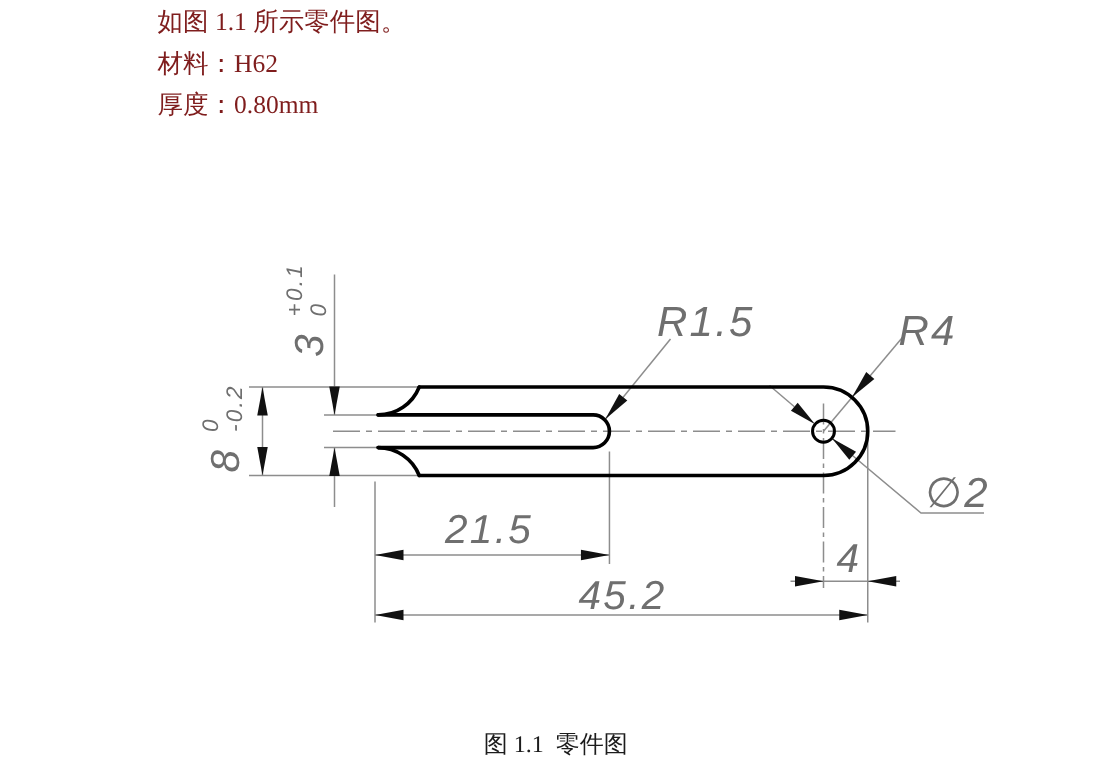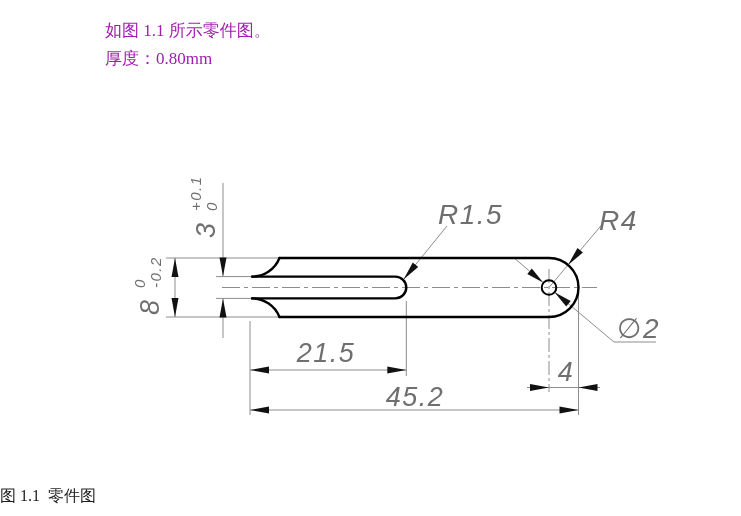--- a/index.html
+++ b/index.html
@@ -4,27 +4,27 @@
 <style>
   html,body{margin:0;padding:0;background:#ffffff;}
   .page{
     position:relative;
     width:741px;height:516px;
     background:#ffffff;
     font-family:"Liberation Serif","DejaVu Serif",serif;
     overflow:hidden;
   }
   .intro{
-    position:absolute;left:105px;top:17px;
-    color:#a21caf;font-size:17px;line-height:27.5px;font-family:Liberation Serif, serif;
+    position:absolute;left:105px;top:1px;
+    color:#7f1d1d;font-size:17px;line-height:27.5px;font-family:Liberation Serif, serif;
   }
   .intro p{margin:0;padding:0;}
   .caption{
     position:absolute;left:0;right:0;top:486px;
-    color:#1c1c1c;font-size:16px;
+    text-align:center;color:#1c1c1c;font-size:16px;
     white-space:pre;
   }
   svg.figure{position:absolute;left:0;top:0;}
   .thin{stroke:#8d8d8d;stroke-width:1;fill:none;}
   .outline{stroke:#000000;stroke-width:2.4;fill:none;stroke-linecap:round;}
   .hole{stroke:#000000;stroke-width:2;fill:none;}
   .cline{stroke:#8d8d8d;stroke-width:1;fill:none;}
   .arrow{fill:#111111;stroke:none;}
   text.dim{
     font-family:"Liberation Sans","DejaVu Sans",sans-serif;
@@ -33,20 +33,21 @@
     letter-spacing:1.5px;
   }
 </style>
 </head>
 <body>
 
 <div class="page">
 
   <div class="intro">
     <p>如图 1.1 所示零件图。</p>
+    <p>材料：H62</p>
     <p>厚度：0.80mm</p>
   </div>
 
   <svg class="figure" width="741" height="516" viewBox="0 0 741 516" xmlns="http://www.w3.org/2000/svg">
 
     <g>
       <path class="thin" d="M166,258 H281"></path>
       <path class="thin" d="M166,317 H281"></path>
       <path class="thin" d="M216,276.6 H254"></path>
       <path class="thin" d="M216,298.4 H254"></path>

